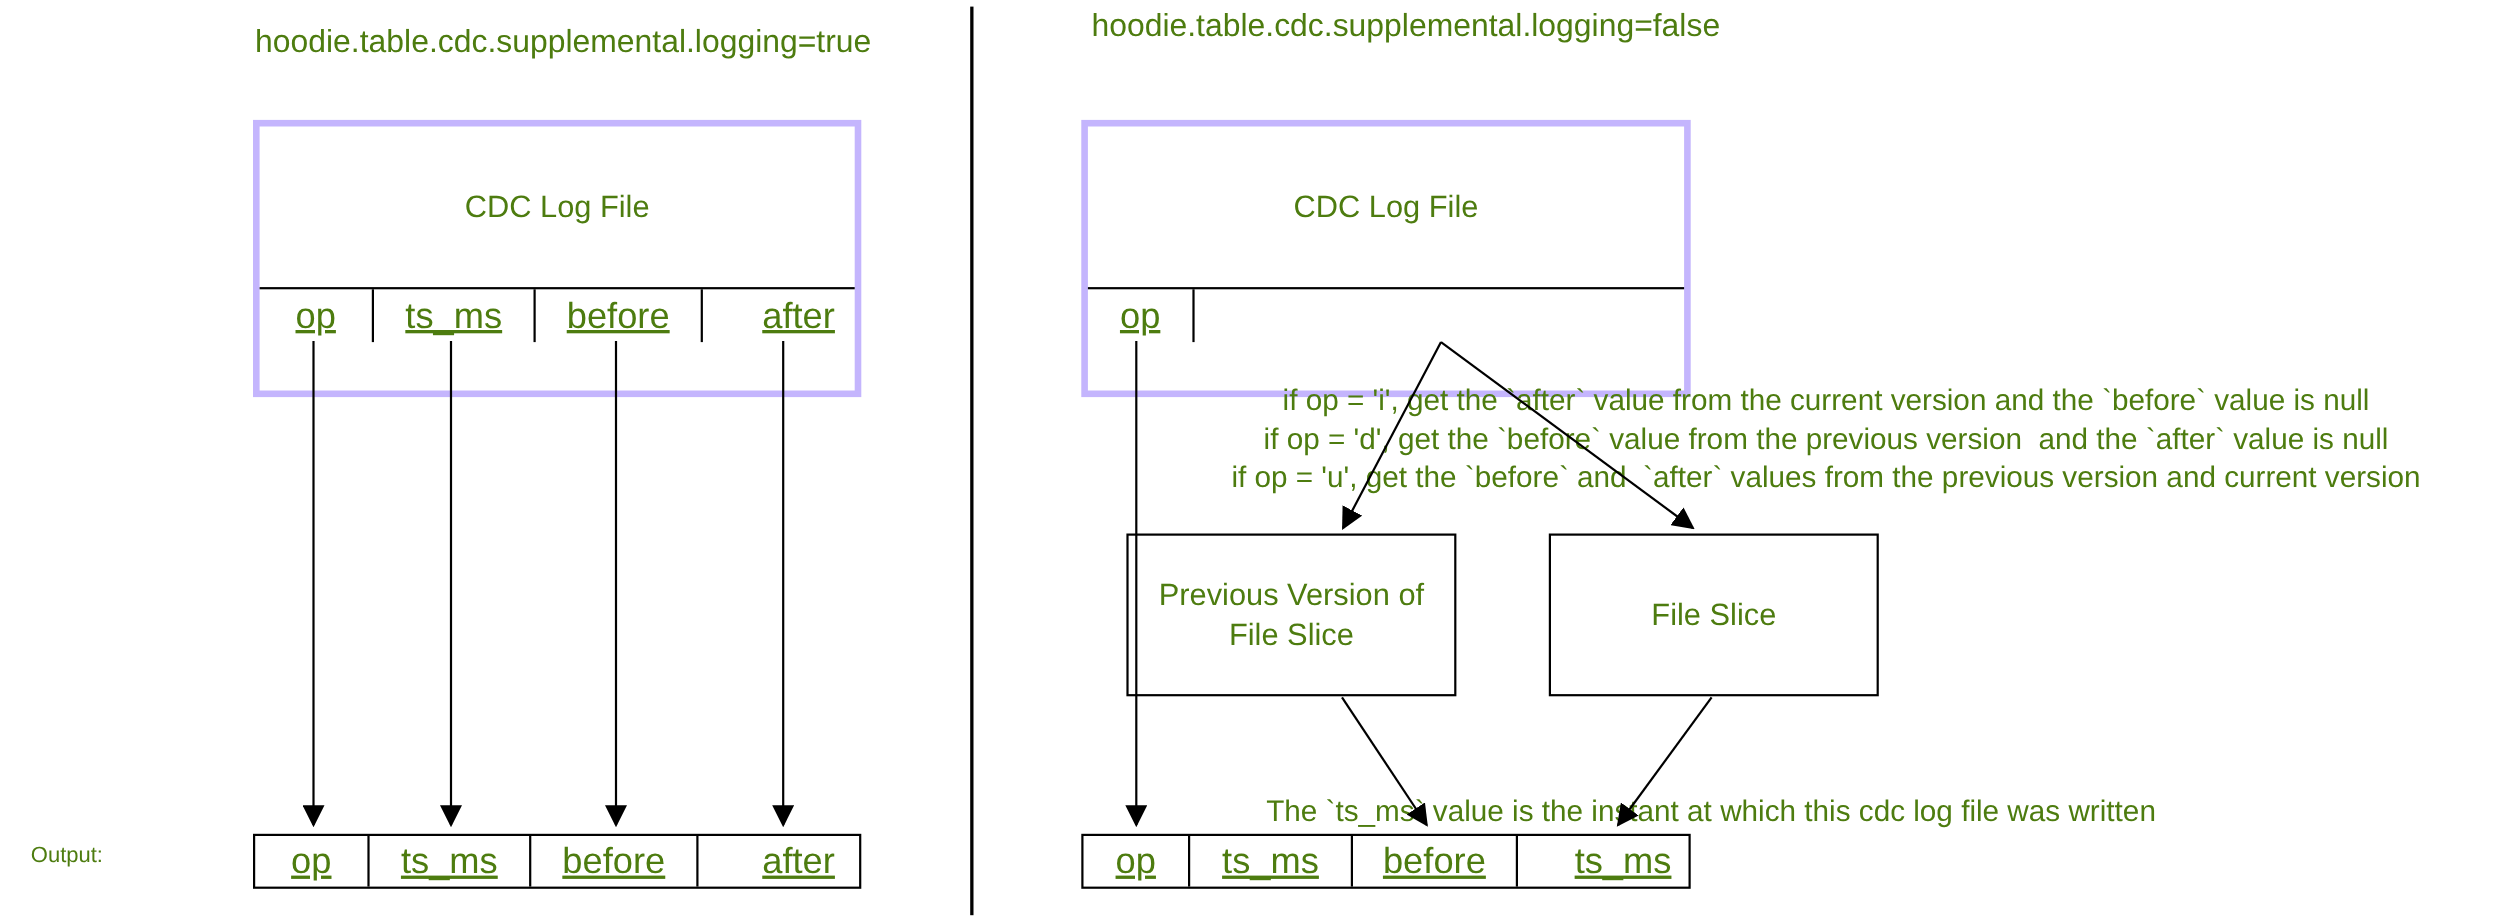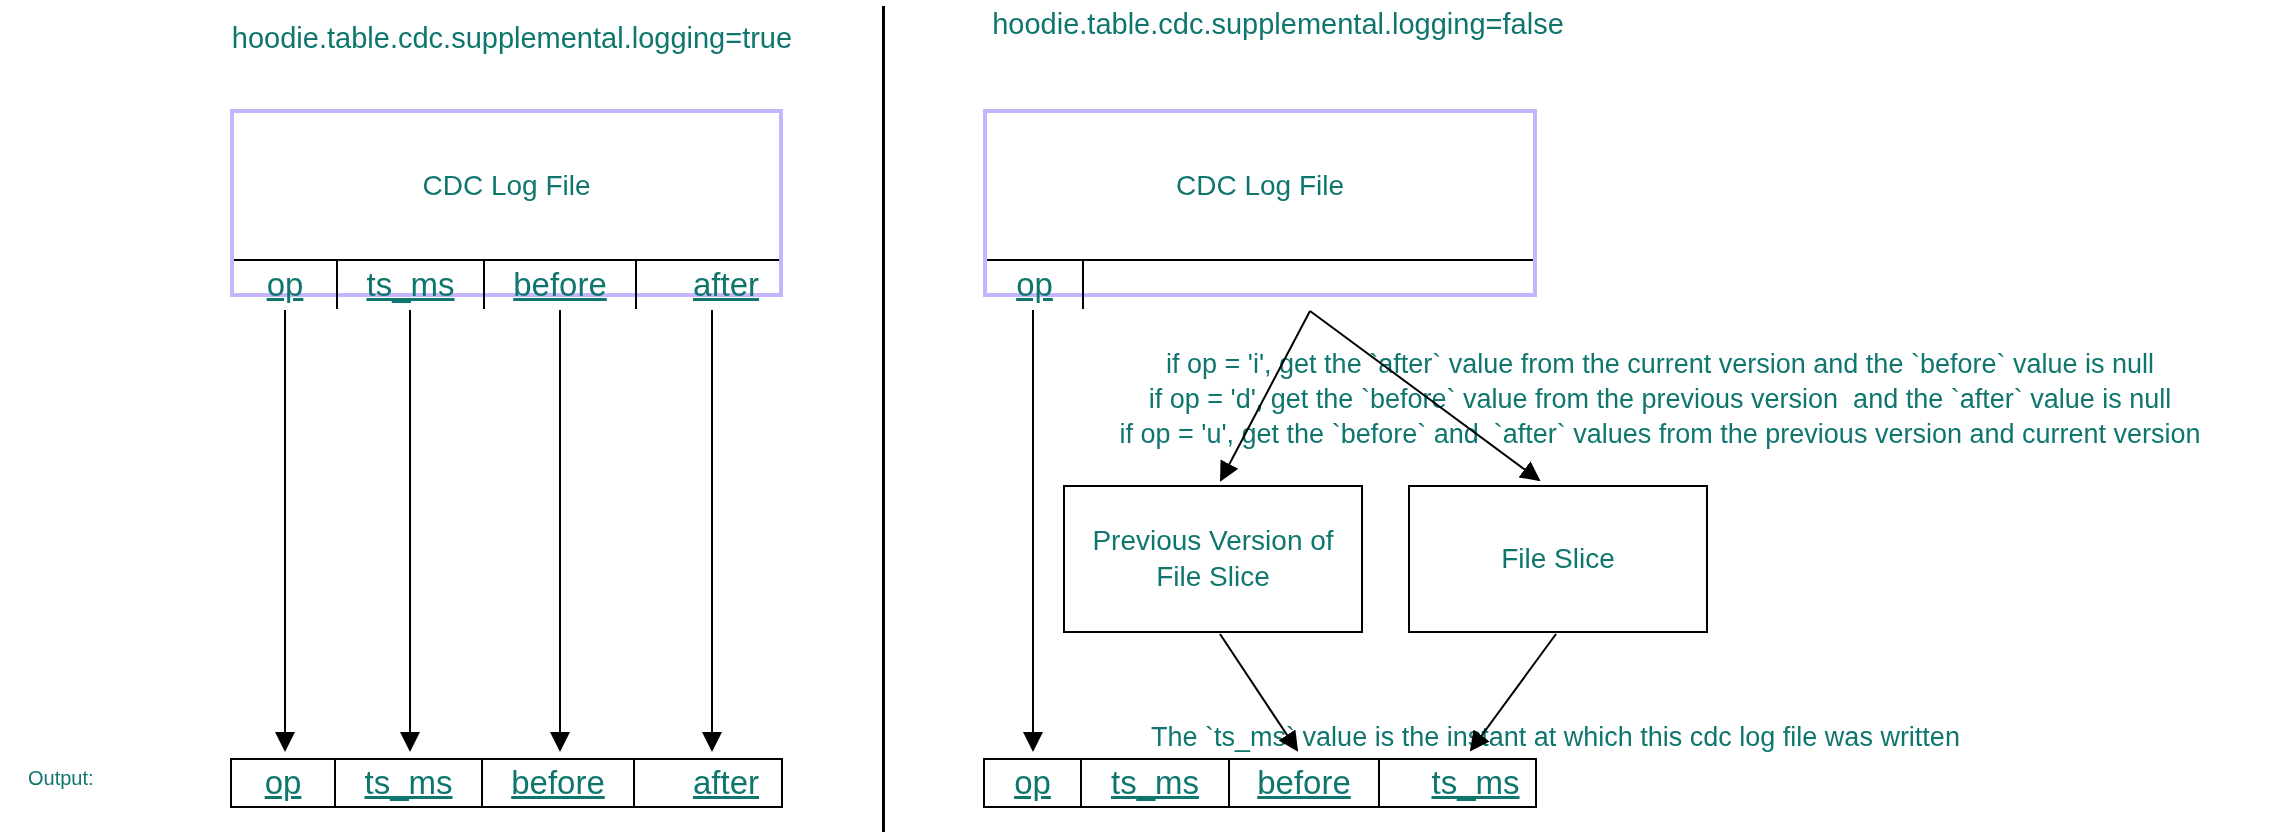--- a/index.html
+++ b/index.html
@@ -6,36 +6,36 @@
     margin: 0;
     padding: 0;
     background: #ffffff;
   }
   #canvas {
     position: relative;
     width: 2278px;
     height: 836px;
     background: #ffffff;
     font-family: "Liberation Sans", sans-serif;
-    color: #0f766e;
+    color: #4d7c0f;
     overflow: hidden;
   }
   .title {
     position: absolute;
     font-size: 29px;
     text-align: center;
     white-space: nowrap;
   }
   
   .cdcbox {
     position: absolute;
     box-sizing: border-box;
-    border: 4px solid #c4b5fd;
+    border: 6px solid #c4b5fd;
     background: #fff;
-    height: 188px;
+    height: 252px;
   }
   .cdc-label-area {
     box-sizing: border-box;
     height: 148px;
     border-bottom: 2px solid #000;
     display: flex;
     align-items: center;
     justify-content: center;
     font-size: 28px;
   }
@@ -165,21 +165,21 @@
         <div class="cell" style="width:97px;">op</div>
       </div>
     </div>
 
     <div class="rules">
       <div class="rule-line">if op = 'i', get the `after` value from the current version and the `before` value is null</div>
       <div class="rule-line">if op = 'd', get the `before` value from the previous version  and the `after` value is null</div>
       <div class="rule-line">if op = 'u', get the `before` and  `after` values from the previous version and current version</div>
     </div>
 
-    <div class="fsbox" style="left:1063px; top:485px;">
+    <div class="fsbox" style="left:1024px; top:485px;">
       <div>Previous Version of</div>
       <div>File Slice</div>
     </div>
 
     <div class="fsbox" style="left:1408px; top:485px;">
       <div>File Slice</div>
     </div>
 
     <div class="note">The `ts_ms` value is the instant at which this cdc log file was written</div>
 

